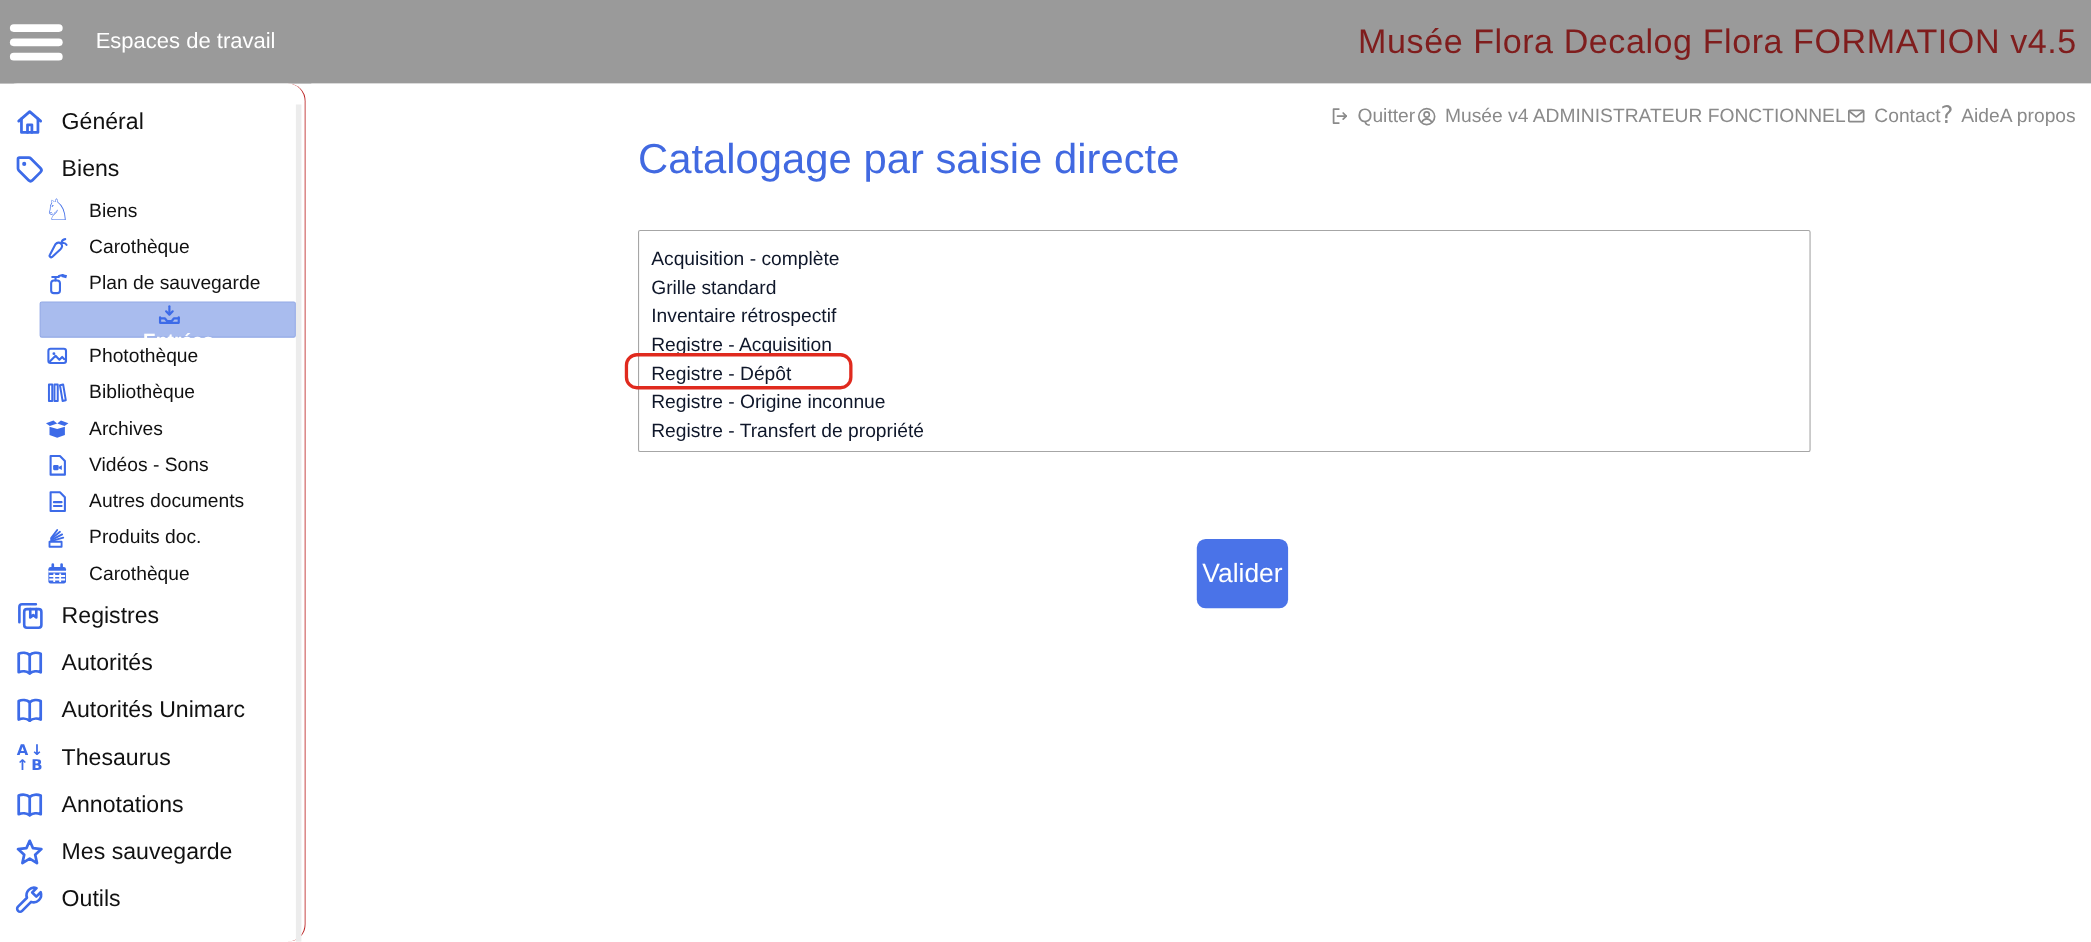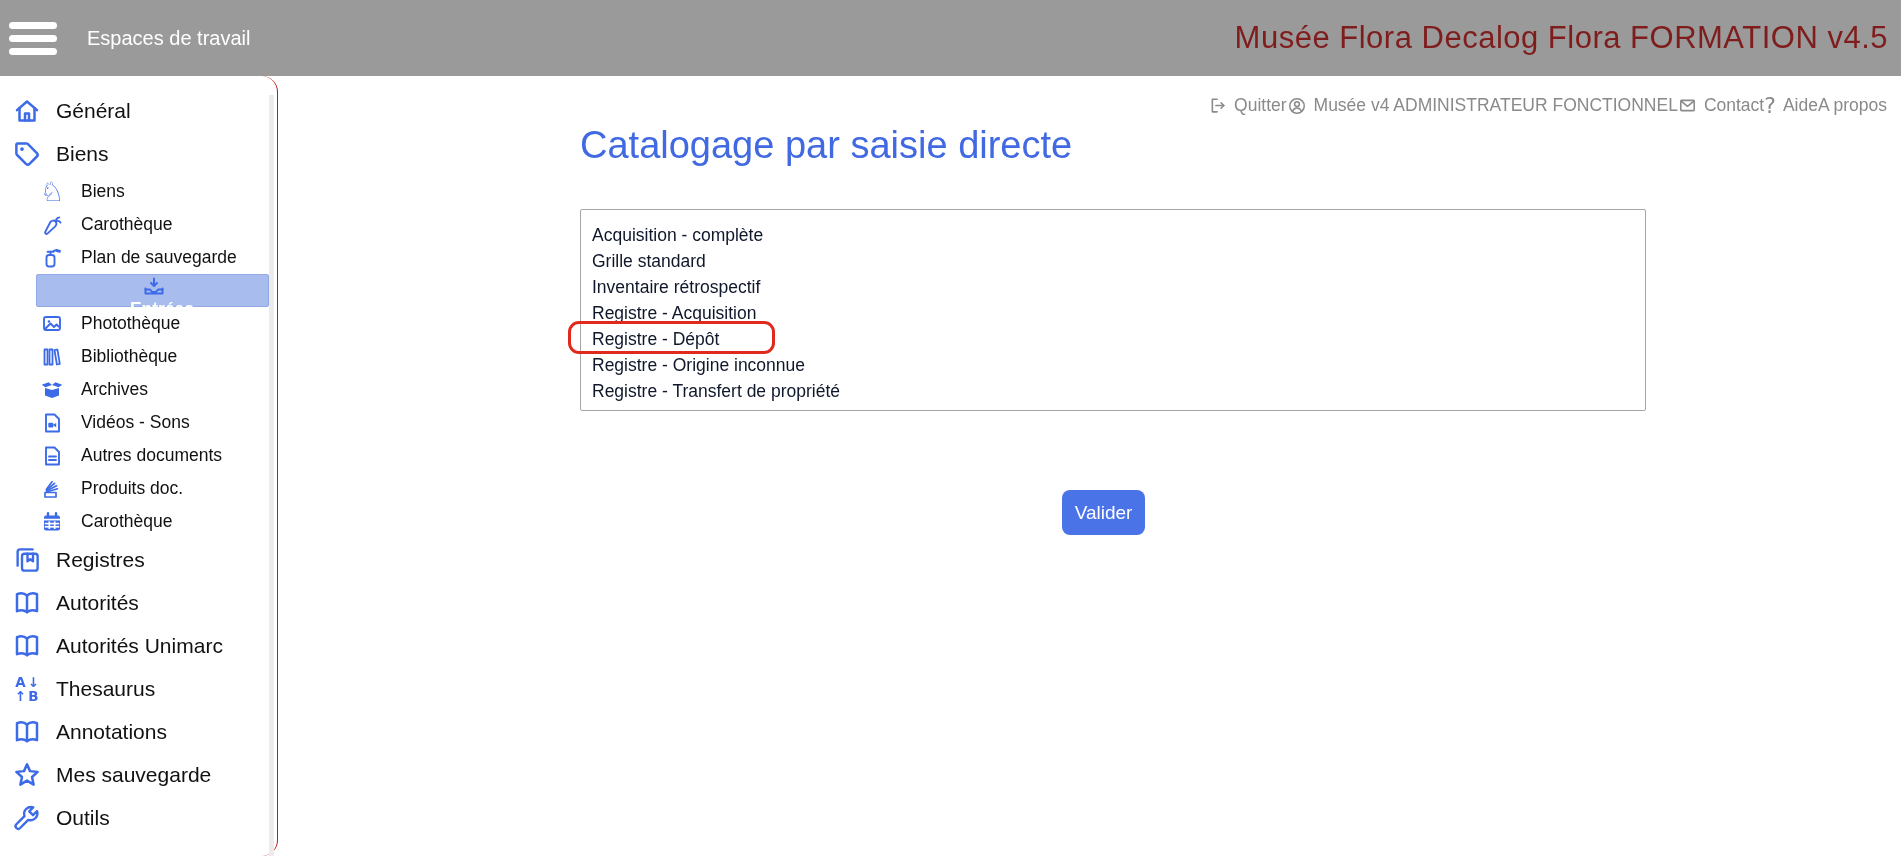--- a/index.html
+++ b/index.html
@@ -59,22 +59,22 @@
   .listbox {
     position:absolute; left:297px; top:133px; width:1066px; height:202px;
     border:1px solid #a6a6a6; border-radius:2px; background:#fff; padding-top:12px;
   }
   .lb-option { height:26px; line-height:26px; padding-left:11px; font-size:17.5px; color:#0f172a; cursor:pointer; white-space:nowrap; }
   .annotation {
     position:absolute; left:-13px; top:111px; width:207px; height:33px;
     border:3px solid #e02a1e; border-radius:11px; pointer-events:none;
   }
   .valider-btn {
-    position:absolute; left:779px; top:414px; width:83px; height:45px;
-    background:#4a73e8; color:#fff; font-size:19px; border:none; border-radius:8px;
+    position:absolute; left:805px; top:414px; width:83px; height:63px;
+    background:#4a73e8; color:#fff; font-size:24px; border:none; border-radius:8px;
     cursor:pointer; font-family:"Liberation Sans", sans-serif;
   }
   svg { display:block; }
 </style>
 </head>
 <body>
 
 <div class="topbar">
   <div class="hamburger">
     <div class="bar"></div>

